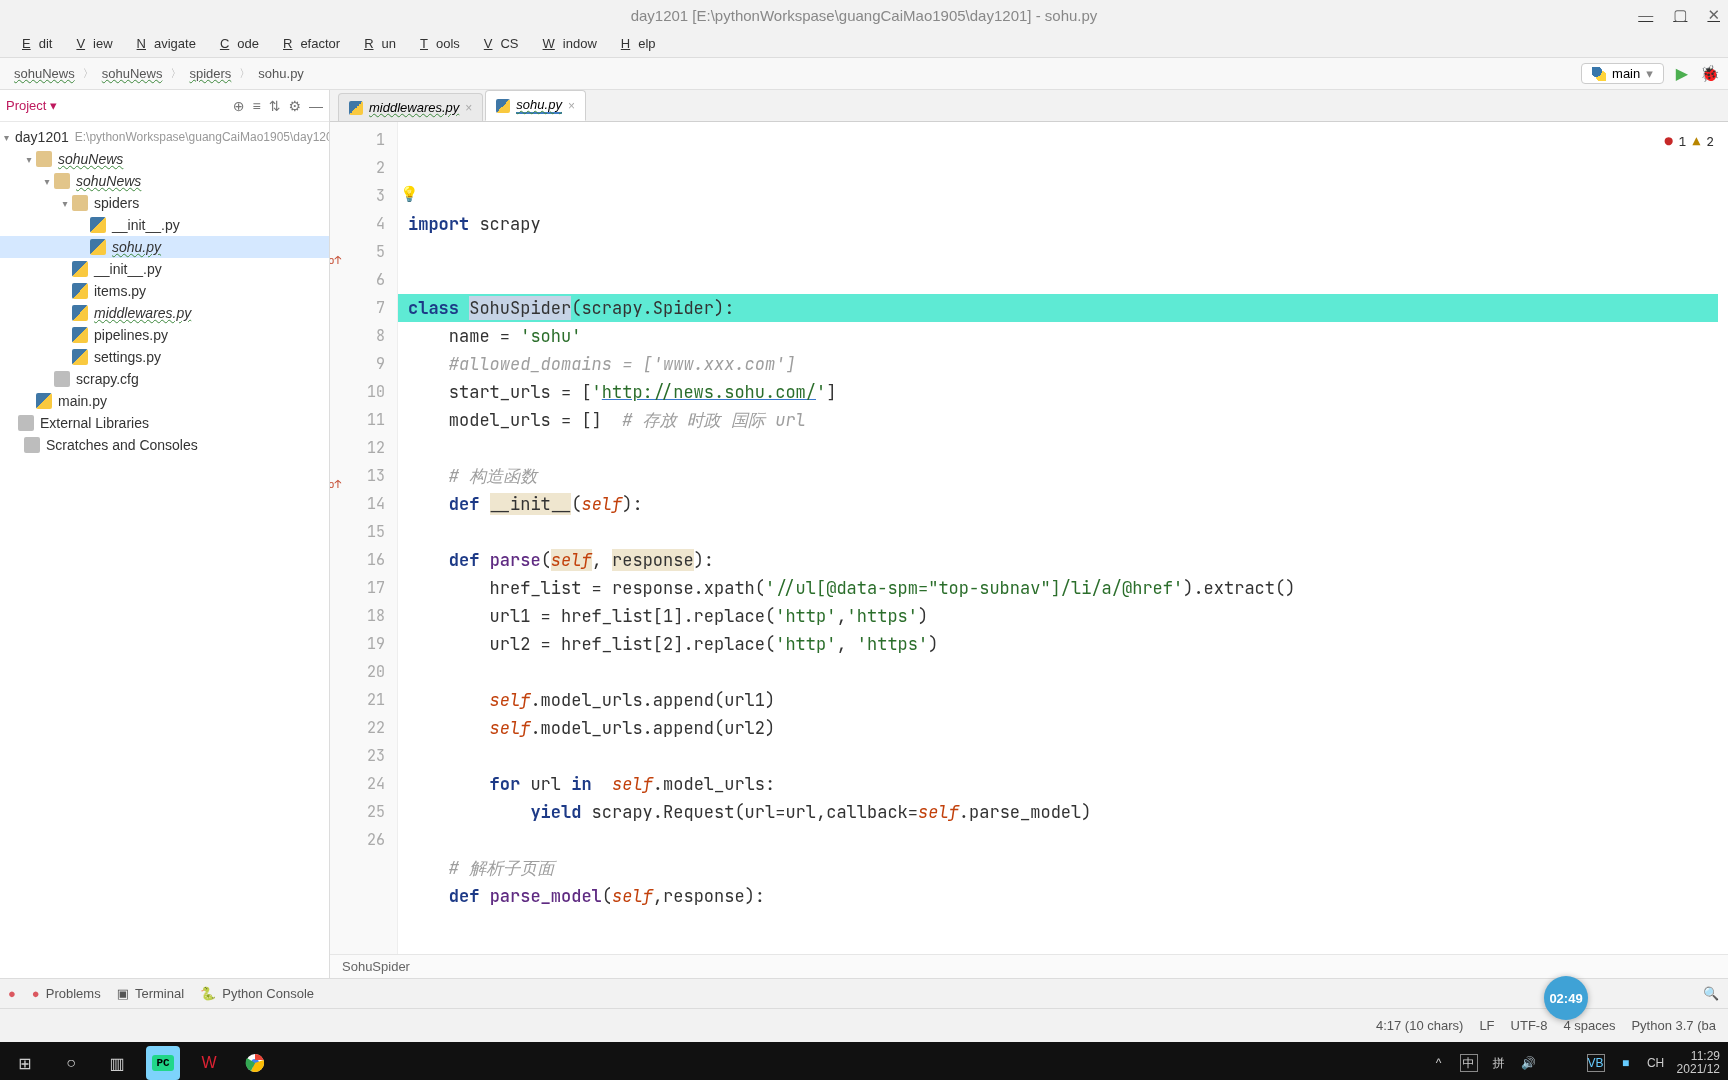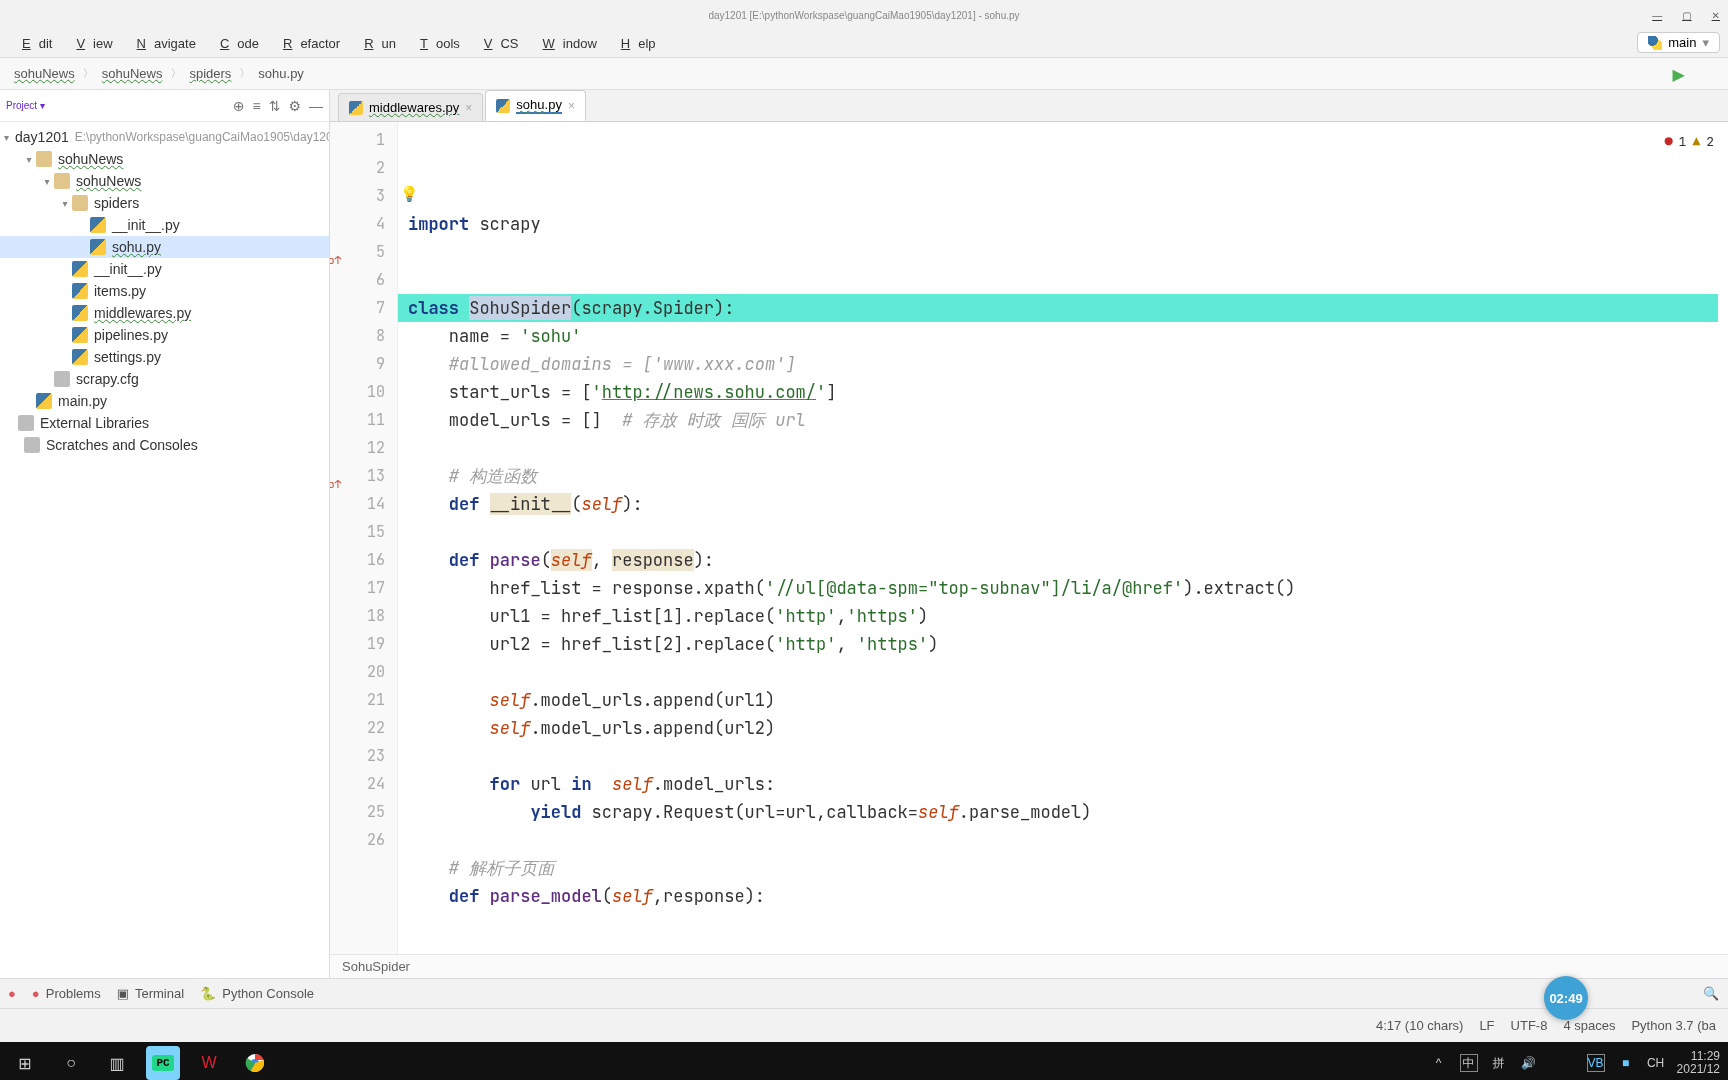--- a/index.html
+++ b/index.html
@@ -1,45 +1,45 @@
 <!DOCTYPE html>
 <html><head>
 <meta charset="utf-8">
 <style>
   * { margin:0; padding:0; box-sizing:border-box; }
   html,body { width:1728px; height:1080px; font-family:"Segoe UI",Arial,sans-serif; background:#f2f2f2; overflow:hidden; }
-  .titlebar { height:30px; background:#f2f2f2; display:flex; align-items:center; padding:0 8px; font-size:10px; color:#333;text-decoration:underline; }
+  .titlebar { height:30px; background:#f2f2f2; display:flex; align-items:center; padding:0 8px; font-size:15px; color:#333;text-decoration:underline; }
   .titlebar .title { position:absolute; left:50%; transform:translateX(-50%); color:#888; }
   .titlebar .winbtns { margin-left:auto; display:flex; gap:20px; color:#666; }
   .menubar { height:28px; background:#f2f2f2; display:flex; align-items:center; padding:0 6px; border-bottom:1px solid #ddd; }
   .menubar span { padding:0 8px; font-size:13px; color:#333; cursor:default; }
   .menubar span .ul { text-decoration:underline; }
   .navbar { height:32px; background:#f8f8f8; border-bottom:1px solid #e0e0e0; display:flex; align-items:center; padding:0 8px; }
   .crumb { font-size:13px; color:#555; padding:2px 6px; }
   .crumb.squiggle { text-decoration:underline wavy #3c883c; text-decoration-thickness:1px; }
   .sep { color:#aaa; margin:0 2px; font-size:11px; }
-  .navbar .right { margin-left:auto; display:flex; align-items:center; gap:12px;flex-direction:column; }
+  .navbar .right { margin-left:auto; display:flex; align-items:center; gap:12px; }
   .run-config { display:flex; align-items:center; gap:6px; padding:2px 10px; border:1px solid #ccc; border-radius:4px; background:#fff; font-size:13px; }
   .ico-py-s { width:14px; height:14px; background: radial-gradient(circle at 30% 30%, #3776ab 40%, transparent 41%), radial-gradient(circle at 70% 70%, #ffd43b 40%, transparent 41%); }
   .play { color:#4caf50; font-size:16px; }
   .bug { color:#4caf50; font-size:16px; }
   .body { display:flex; height:calc(1080px - 30px - 28px - 32px - 30px - 30px - 42px); }
   .projpane { width:330px; background:#fff; border-right:1px solid #dcdcdc; display:flex; flex-direction:column; overflow:hidden; }
   .projtool { height:32px; display:flex; align-items:center; padding:0 6px; gap:8px; border-bottom:1px solid #e8e8e8; justify-content:flex-end; color:#777; font-size:14px;}
   .projtool .left { margin-right:auto; display:flex; align-items:center; gap:4px;}
   .tree { font-size:14px; color:#333; padding:4px 0; }
   .tree .row { display:flex; align-items:center; height:22px; padding-left:4px; white-space:nowrap; }
   .tree .row.sel { background:#d5e8ff; }
   .tree .tw { width:14px; text-align:center; color:#888; font-size:10px;}
   .tree .ic { width:16px; height:16px; margin-right:6px; display:inline-flex; align-items:center; justify-content:center; font-size:11px; }
   .ic.folder { background:#e2c58a; border-radius:2px; }
   .ic.py { background:linear-gradient(135deg,#3f77a6 50%,#f9c93f 50%); border-radius:2px; }
   .ic.cfg { background:#bdbdbd; border-radius:2px; }
   .tree .path { color:#999; margin-left:6px; font-size:12px;}
-  .squig { text-decoration:underline wavy #3c883c; text-decoration-thickness:1px; }
+  .squig { text-decoration:underline wavy #3c883c; text-decoration-thickness:1px;font-style:italic; }
   .editor { flex:1; display:flex; flex-direction:column; background:#fff; }
   .tabs { height:32px; display:flex; align-items:flex-end; border-bottom:1px solid #d0d0d0; padding-left:8px; background:#f2f2f2;}
   .tab { display:flex; align-items:center; gap:6px; padding:6px 10px; font-size:13px; border:1px solid #d0d0d0; border-bottom:none; background:#eaeaea; margin-right:2px; border-radius:4px 4px 0 0; }
   .tab.active { background:#fff; border-bottom:1px solid #fff; }
   .tab .close { color:#aaa; font-size:12px;}
   .tab.active .under { border-bottom:2px solid #3f7cc4; padding-bottom:0; }
   .ed-body { flex:1; display:flex; position:relative; overflow:hidden; }
   .gutter { width:68px; background:#f9f9f9; border-right:1px solid #eee; padding-top:4px; text-align:right; font-family:"JetBrains Mono",Consolas,monospace; font-size:15px; color:#aaa; }
   .gutter .ln { height:28px; line-height:28px; padding-right:12px; position:relative; }
   .code { flex:1; font-family:"JetBrains Mono",Consolas,monospace; font-size:17px; line-height:28px; padding:4px 0 0 10px; white-space:pre; color:#333; position:relative; background:#fff;}
@@ -112,21 +112,21 @@
     </div>
     <span class="play">▶</span>
     <span class="bug">🐞</span>
   </div>
 </div>
 
 <div class="body">
   <div class="projpane">
     <div class="projtool">
       <div class="left">
-        <span style="color:#6d28d9;font-size:10px;">Project ▾</span>
+        <span style="color:#be185d;font-size:13px;">Project ▾</span>
       </div>
       <span>⊕</span>
       <span>≡</span>
       <span>⇅</span>
       <span>⚙</span>
       <span>—</span>
     </div>
     <div class="tree" id="tree">
         <div class="row" style="padding-left: 4px;">
           <span class="tw">▾</span>

